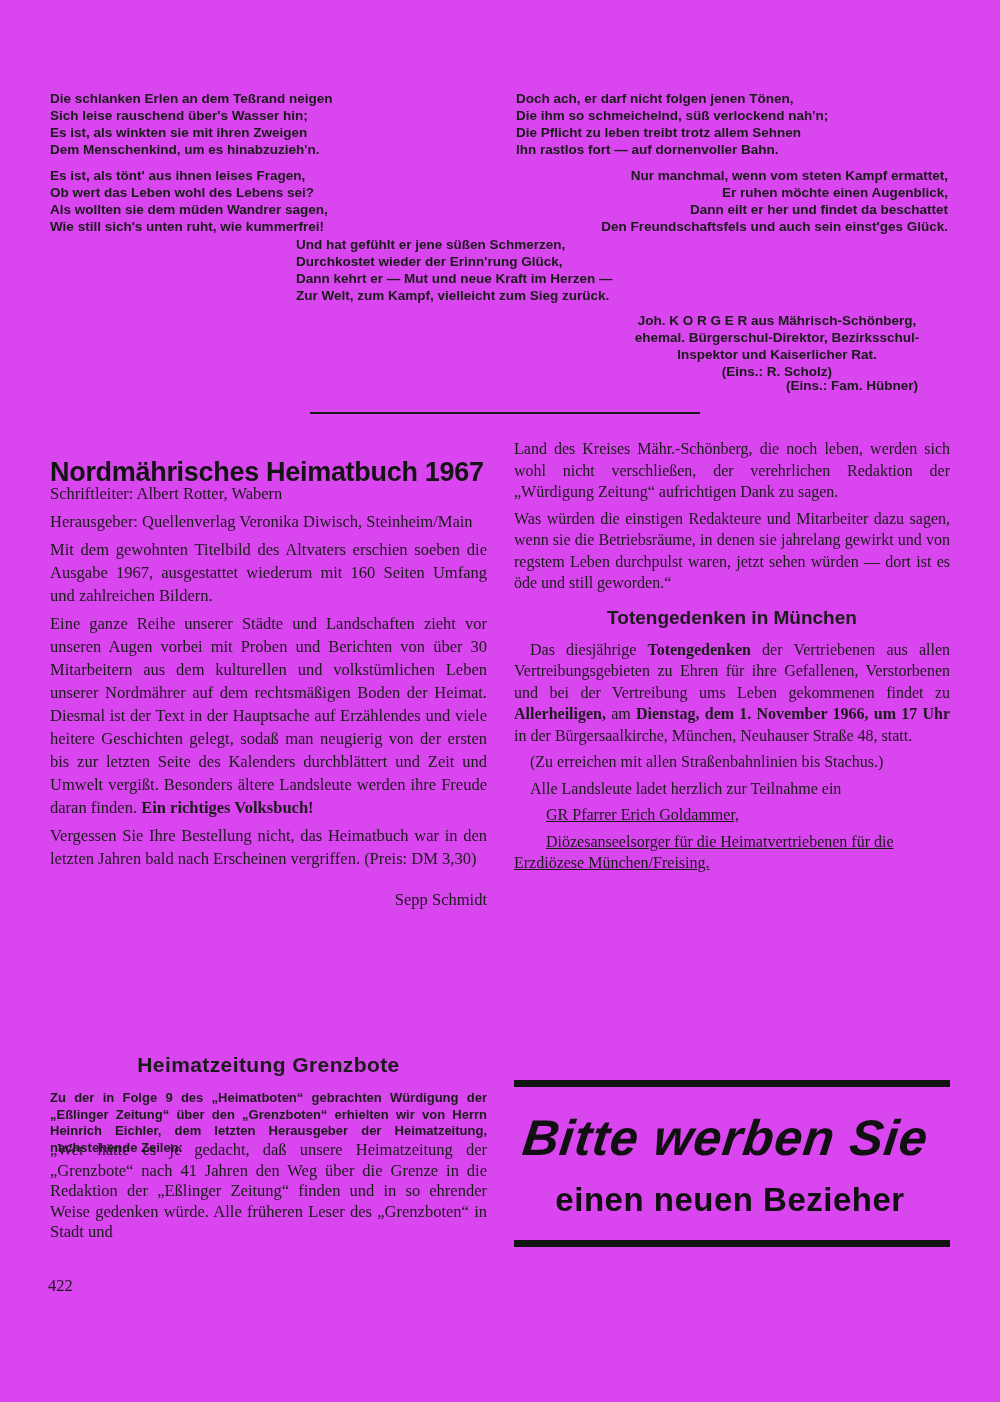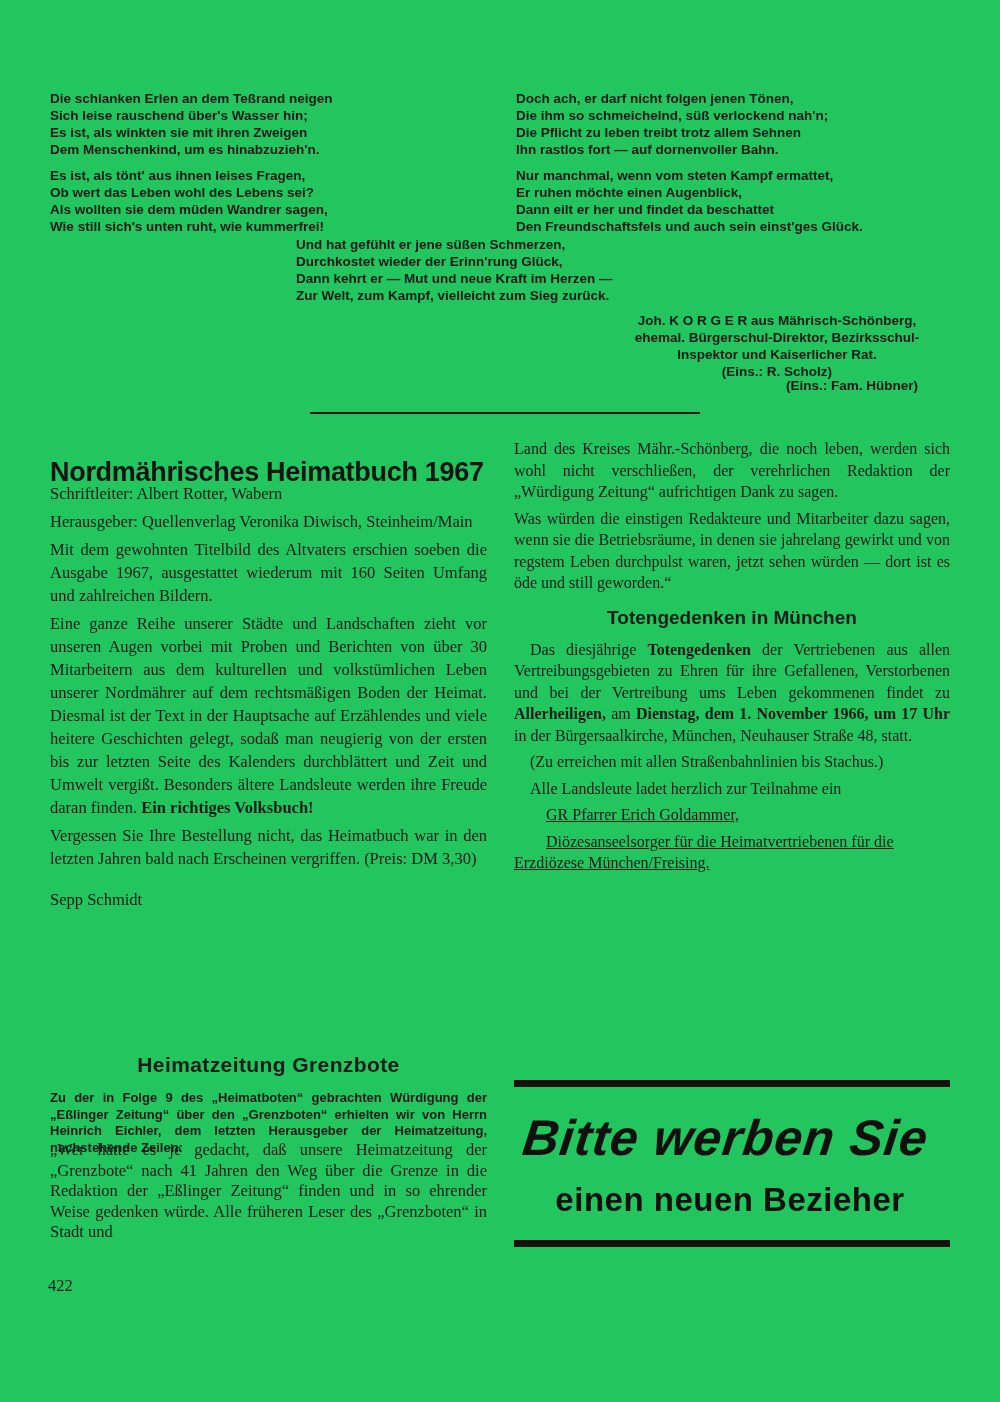--- a/index.html
+++ b/index.html
@@ -1,52 +1,52 @@
 <!DOCTYPE html>
 <html lang="de"><head>
 <meta charset="utf-8">
 <style>
   html,body{margin:0;padding:0;background:#d9d9d9;}
   .page{
     position:relative;
     width:1000px;height:1402px;
     margin:0 auto;
-    background:#22c55e;
+    background:#d946ef;
     color:#1b1b1b;
     overflow:hidden;
     font-family:"Liberation Serif", serif;
   }
   .abs{position:absolute;}
   .poem{
     font:700 13.5px/17px "Liberation Sans", sans-serif;
     white-space:pre-line;
     color:#1a1a1a;
   }
   #poem-l1{left:50px;top:90px;width:430px;}
   #poem-l2{left:50px;top:167px;width:430px;}
   #poem-r1{left:516px;top:90px;width:432px;}
-  #poem-r2{left:516px;top:167px;width:432px;}
+  #poem-r2{left:516px;top:167px;width:432px;text-align:right;}
   #poem-c{left:296px;top:236px;width:430px;}
   #attrib{left:592px;top:312px;width:370px;text-align:center;}
   #huebner{left:786px;top:377px;}
   #rule{left:310px;top:412px;width:390px;height:2px;background:#1a1a1a;}
 
   #headline{
     left:50px;top:438px;width:440px;
     font:700 27px/32px "Liberation Sans", sans-serif;
     letter-spacing:-0.3px;color:#141414;
   }
 
   .serifcol p{
     margin:0 0 5px;
     font:16.5px/23px "Liberation Serif", serif;
     text-align:justify;
   }
   #lc-text{left:50px;top:482px;width:437px;height:552px;overflow:hidden;}
-  #lc-text .sig{margin-top:18px;}
+  #lc-text .sig{text-align:right;margin-top:18px;}
 
   #h-grenzbote{
     left:50px;top:1036px;width:437px;
     text-align:center;
     font:700 21px/24px "Liberation Sans", sans-serif;
     letter-spacing:0.4px;
   }
   #intro{
     left:50px;top:1068px;width:437px;
     font:700 13px/16.5px "Liberation Sans", sans-serif;

